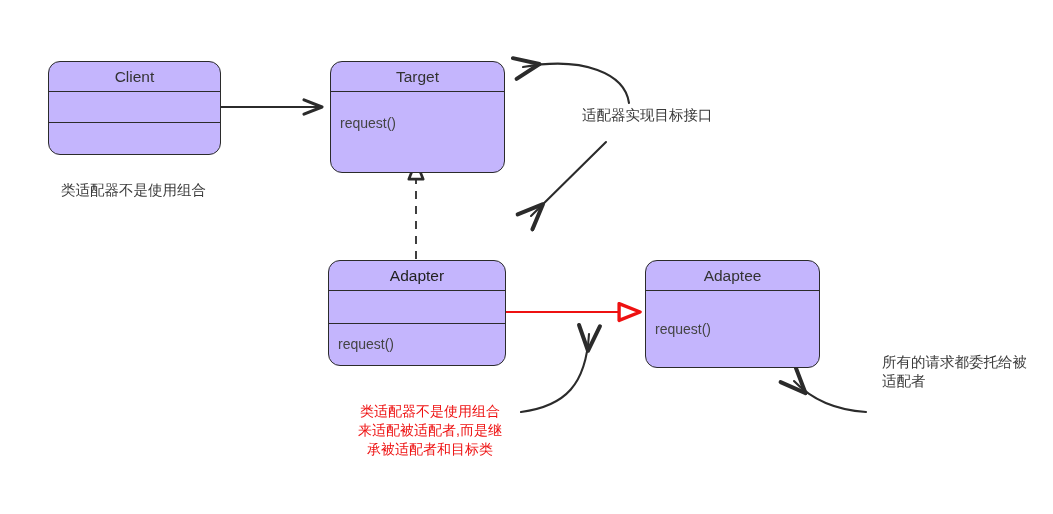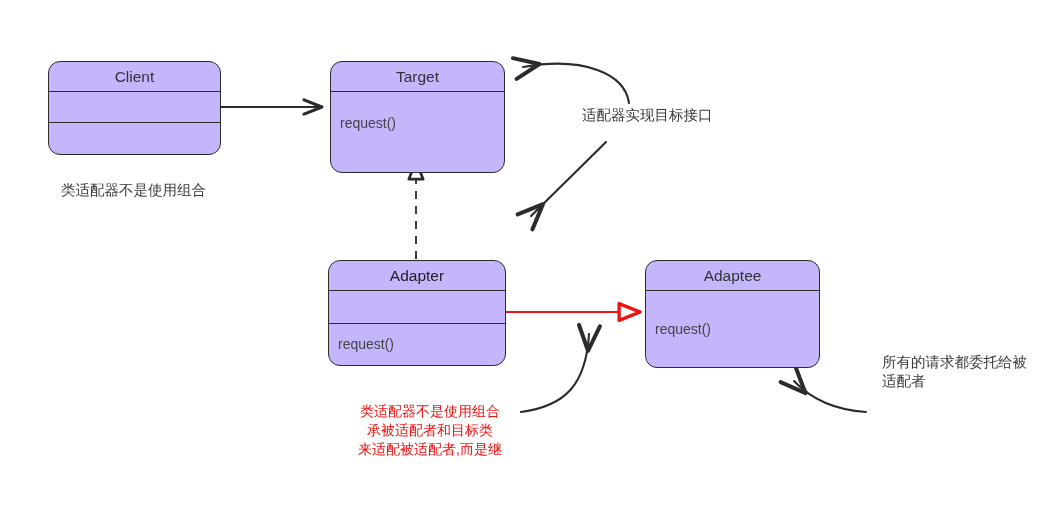--- a/index.html
+++ b/index.html
@@ -152,17 +152,17 @@
 
   <div class="annotation" style="left:582px; top:106px;">适配器实现目标接口</div>
 
   <div class="annotation center" style="left:838px; top:353px; width:156px;">
     <div>所有的请求都委托给被</div>
     <div>适配者</div>
   </div>
 
   <div class="annotation red" style="left:347px; top:402px; width:166px;">
     <div>类适配器不是使用组合</div>
+    <div>来适配被适配者,而是继</div>
     <div>承被适配者和目标类</div>
-    <div>来适配被适配者,而是继</div>
   </div>
 
 </div>
 
 </body></html>

